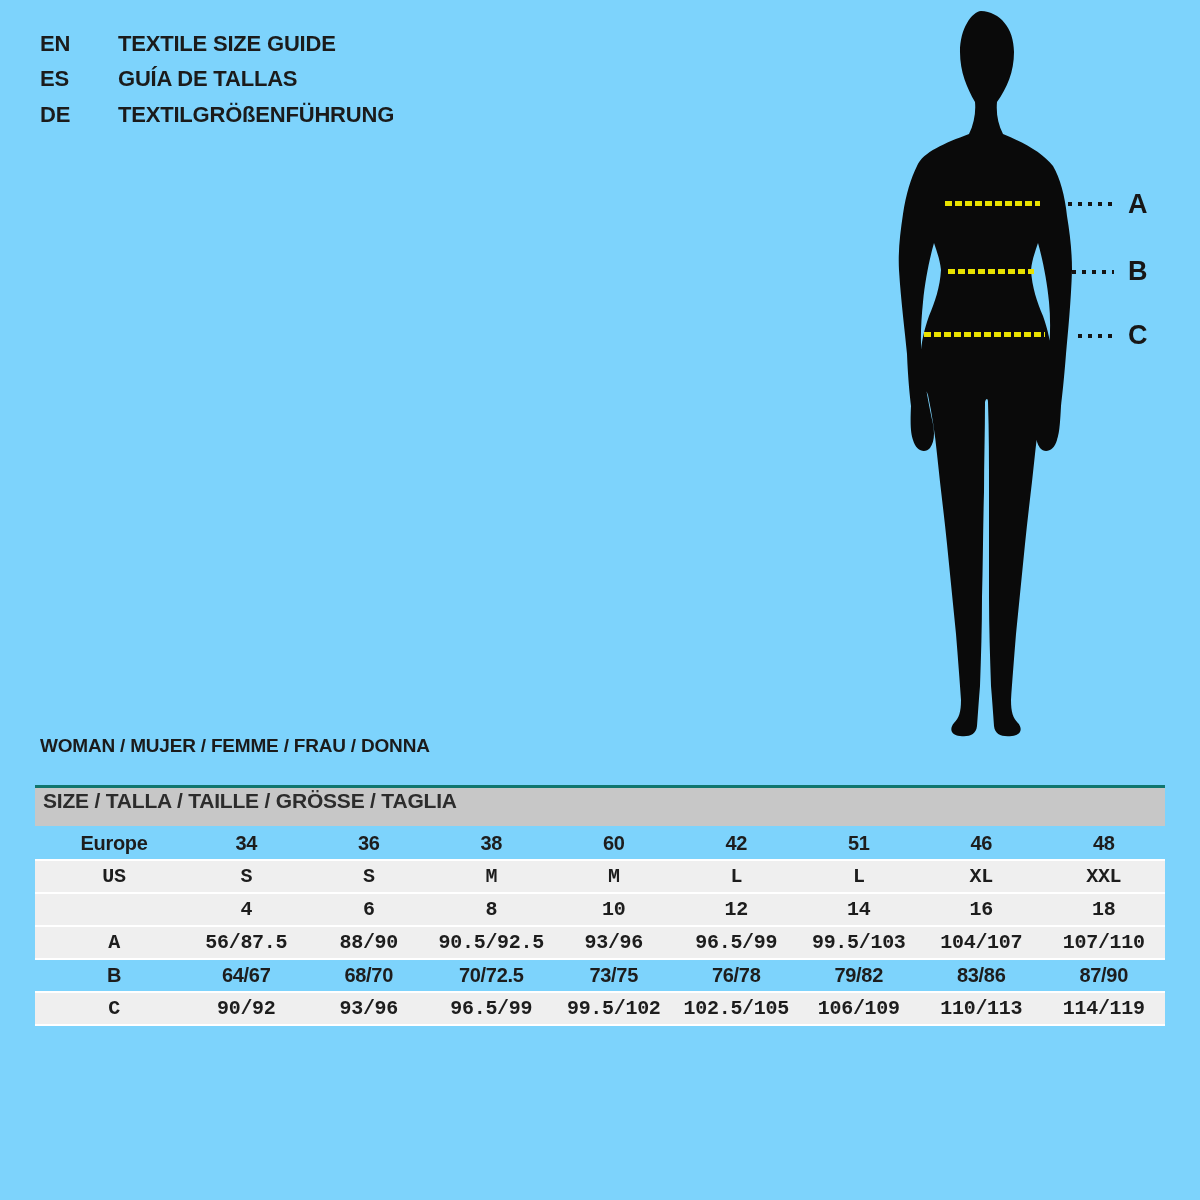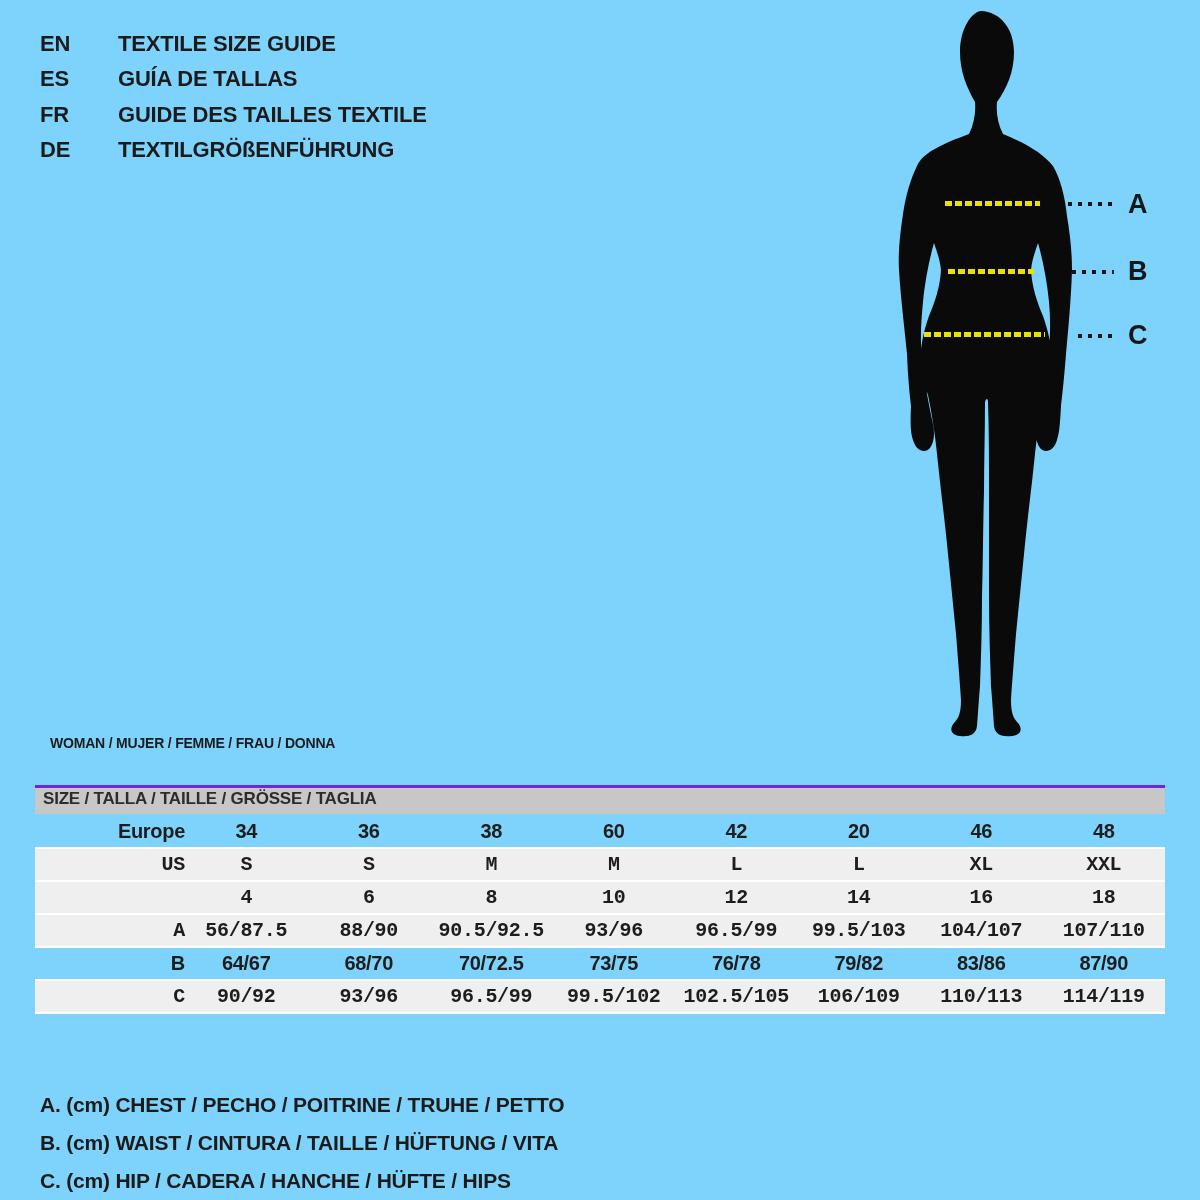--- a/index.html
+++ b/index.html
@@ -30,57 +30,53 @@
 
   .m-b .dash-yellow { left:948px; top:269px; width:86px; }
   .m-b .dots-black  { left:1072px; top:270px; width:42px; }
   .m-b .measure-letter { left:1128px; top:256px; }
 
   .m-c .dash-yellow { left:924px; top:332px; width:121px; }
   .m-c .dots-black  { left:1078px; top:334px; width:36px; }
   .m-c .measure-letter { left:1128px; top:320px; }
 
   
-  .section-title { position:absolute; left:50px; top:735px; font-size:14px;
+  .section-title { position:absolute; left:40px; top:735px; font-size:19px;
                    font-weight:bold; letter-spacing:-0.2px; white-space:nowrap; }
 
   
   .table-wrap { position:absolute; left:35px; top:785px; width:1130px; }
-  .table-header { height:25px; background:var(--header-bg); border-top:3px solid #6d28d9;
-                  font-weight:bold; font-size:17px; color:#2c2c2c; padding:1px 0 0 8px;
+  .table-header { height:25px; background:var(--header-bg); border-top:3px solid #0f766e;
+                  font-weight:bold; font-size:21px; color:#2c2c2c; padding:1px 0 12px 8px;
                   letter-spacing:-0.2px; }
   table.sizes { width:100%; border-collapse:collapse; table-layout:fixed; margin-top:2px; }
   table.sizes td { height:31px; font-weight:bold; font-size:20px; text-align:center;
                    padding:0; letter-spacing:-0.3px; color:#1d1d1d;
                    border-bottom:2px solid #fff; }
-  table.sizes td.row-label { text-align:right; padding-left:8px;margin-top:23px; }
+  table.sizes td.row-label { text-align:center; padding-left:8px;margin-top:23px; }
   tr.shaded td { background:var(--row-shade);font-family:Liberation Mono, monospace; }
 
   
   .legend { position:absolute; left:40px; top:1086px; }
   .legend-line { height:38px; display:flex; align-items:center; font-size:21px;
                  font-weight:bold; letter-spacing:-0.2px; white-space:nowrap; }
 </style>
 </head>
 <body>
 
 <div class="page">
 
   <div class="lang-list">
       <div class="lang-row">
         <span class="lang-code">EN</span>
         <span>TEXTILE SIZE GUIDE</span>
       </div>
       <div class="lang-row">
         <span class="lang-code">ES</span>
         <span>GUÍA DE TALLAS</span>
-      </div>
-      <div class="lang-row">
-        <span class="lang-code">FR</span>
-        <span>GUIDE DES TAILLES TEXTILE</span>
       </div>
       <div class="lang-row">
         <span class="lang-code">DE</span>
         <span>TEXTILGRÖßENFÜHRUNG</span>
       </div>
     </div>
 
   <svg class="figure-svg" viewBox="0 0 200 740" aria-hidden="true">
     <path fill="#0a0a0a" d="
       M 96,9
@@ -179,21 +175,21 @@
           <col>
       </colgroup>
       <tbody>
           <tr>
             <td class="row-label">Europe</td>
             <td>34</td>
             <td>36</td>
             <td>38</td>
             <td>60</td>
             <td>42</td>
-            <td>20</td>
+            <td>51</td>
             <td>46</td>
             <td>48</td>
           </tr>
           <tr class="shaded">
             <td class="row-label">US</td>
             <td>S</td>
             <td>S</td>
             <td>M</td>
             <td>M</td>
             <td>L</td>
@@ -242,19 +238,14 @@
             <td>99.5/102</td>
             <td>102.5/105</td>
             <td>106/109</td>
             <td>110/113</td>
             <td>114/119</td>
           </tr>
         </tbody>
     </table>
   </div>
 
-  <div class="legend">
-      <div class="legend-line">A. (cm) CHEST / PECHO / POITRINE / TRUHE / PETTO</div>
-      <div class="legend-line">B. (cm) WAIST / CINTURA / TAILLE / HÜFTUNG / VITA</div>
-      <div class="legend-line">C. (cm) HIP / CADERA / HANCHE / HÜFTE / HIPS</div>
-    </div>
 
 </div>
 
 </body></html>

